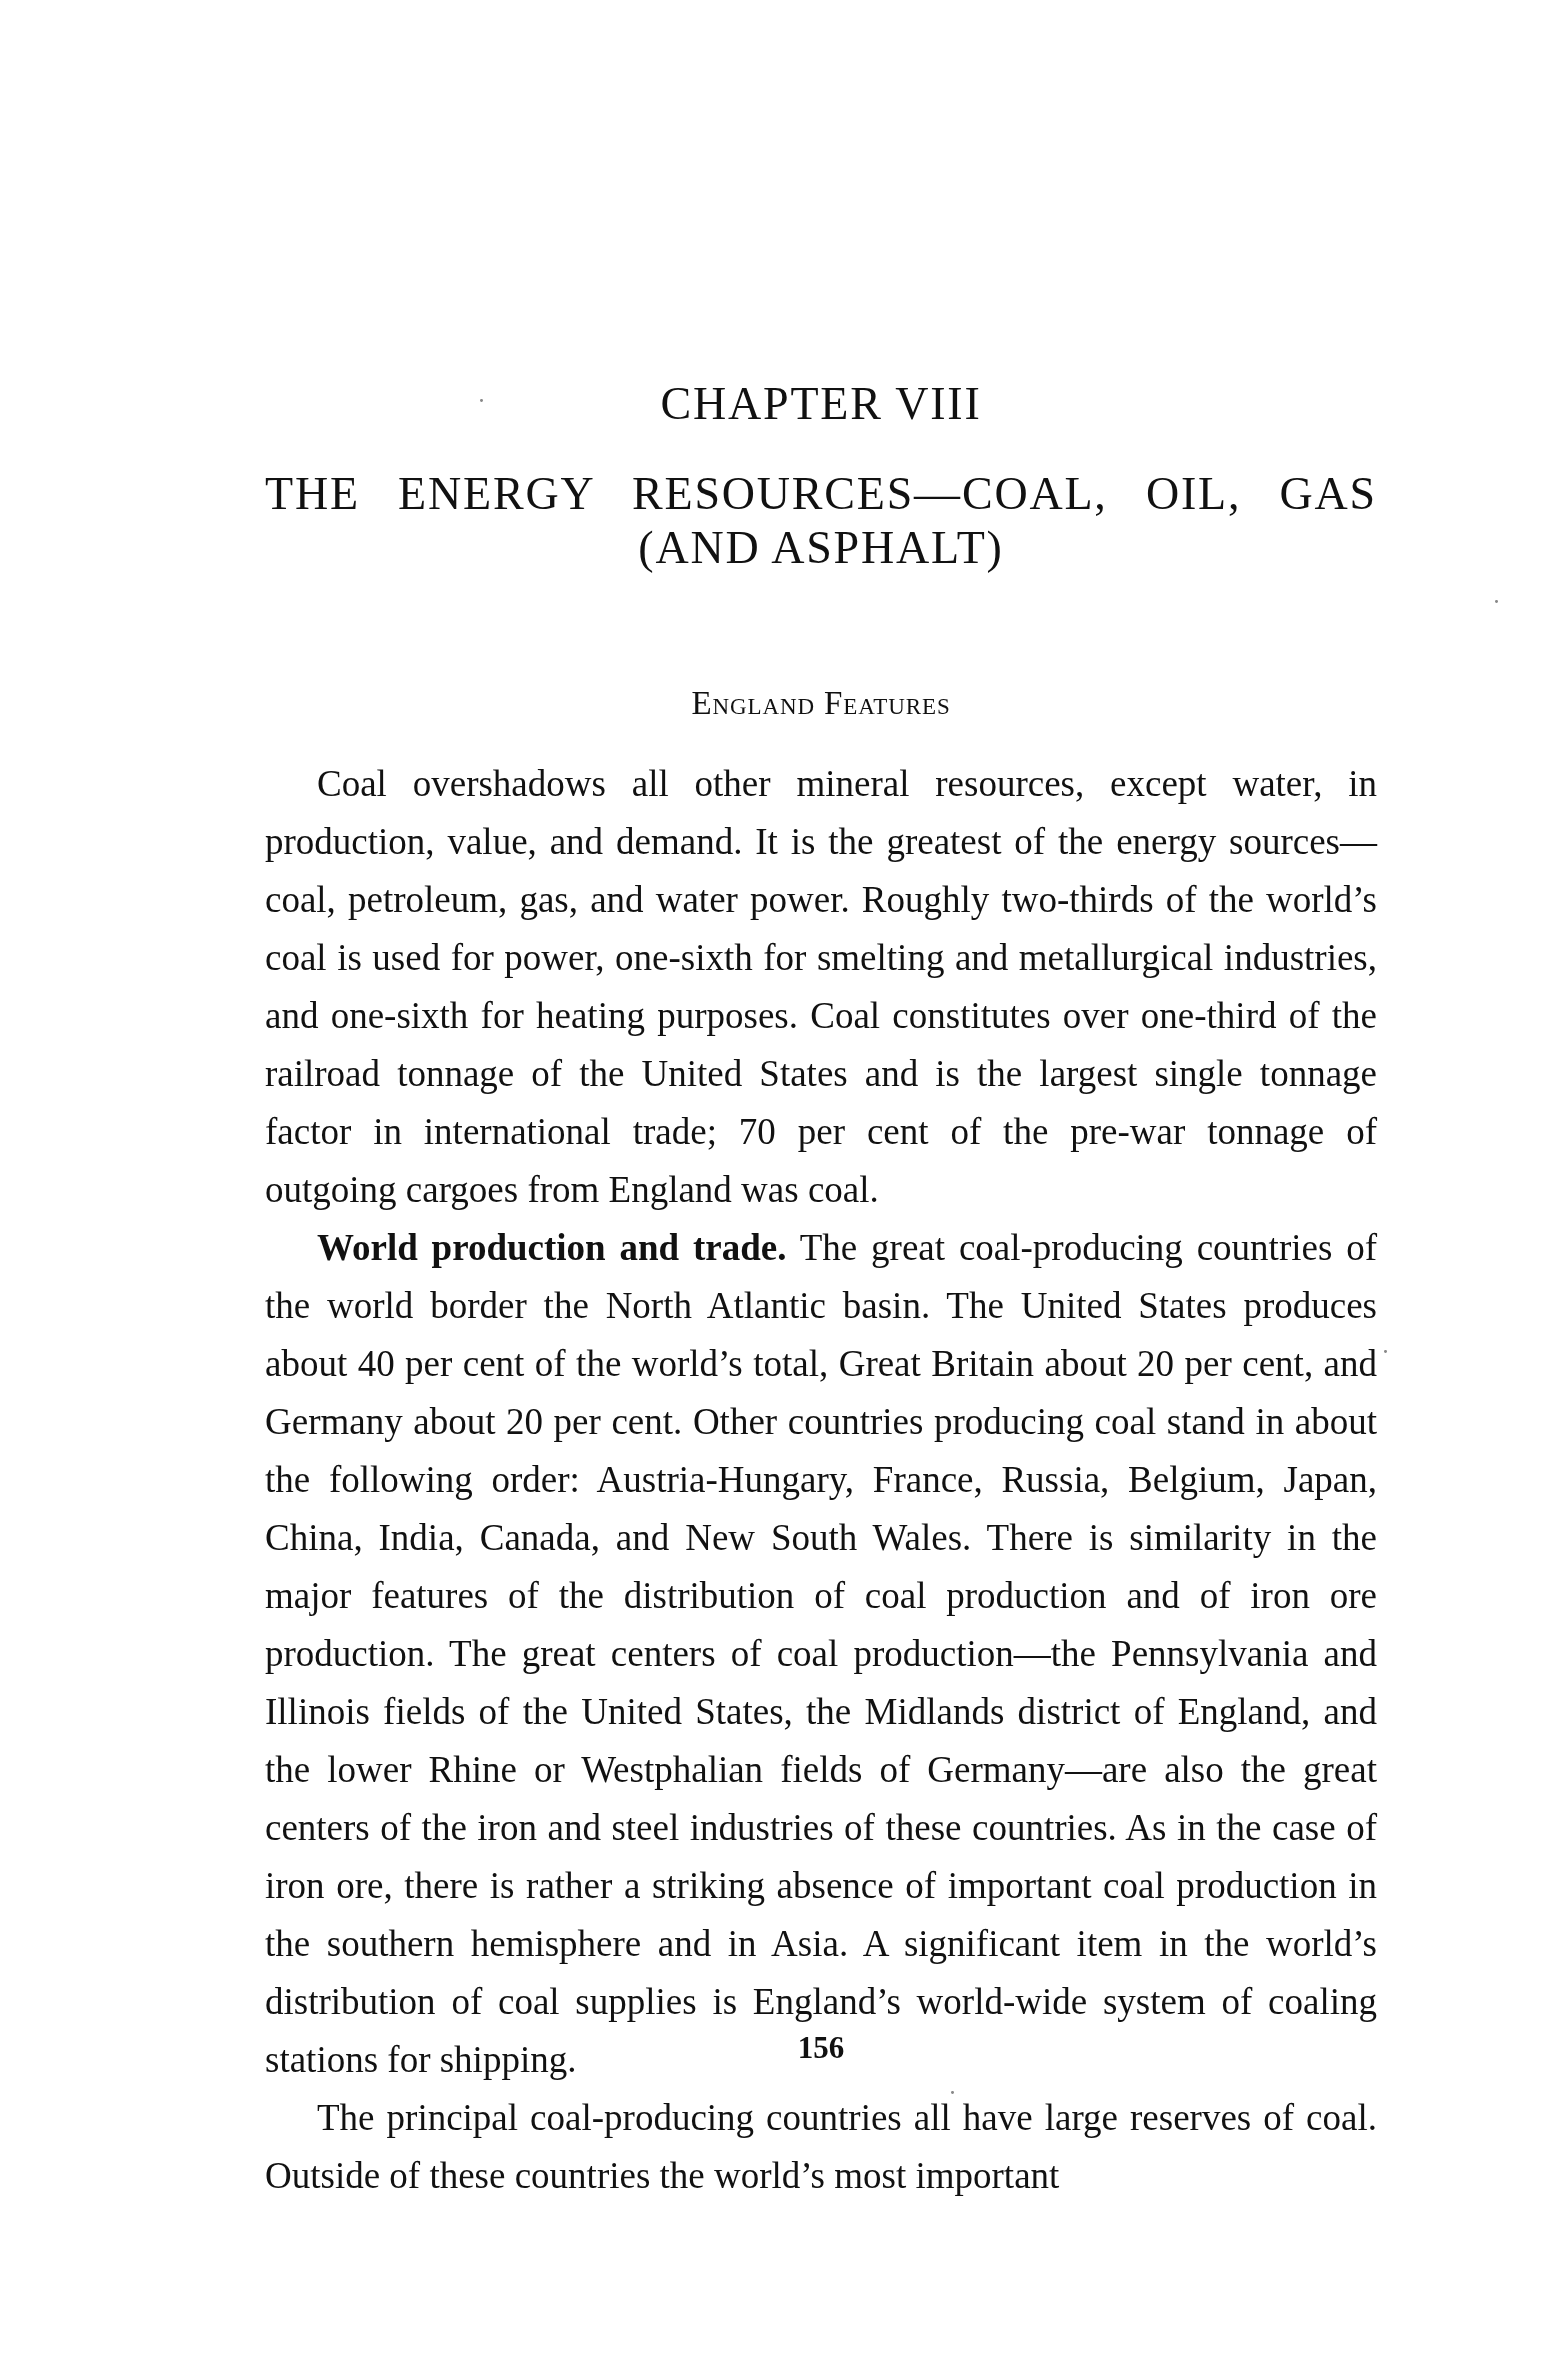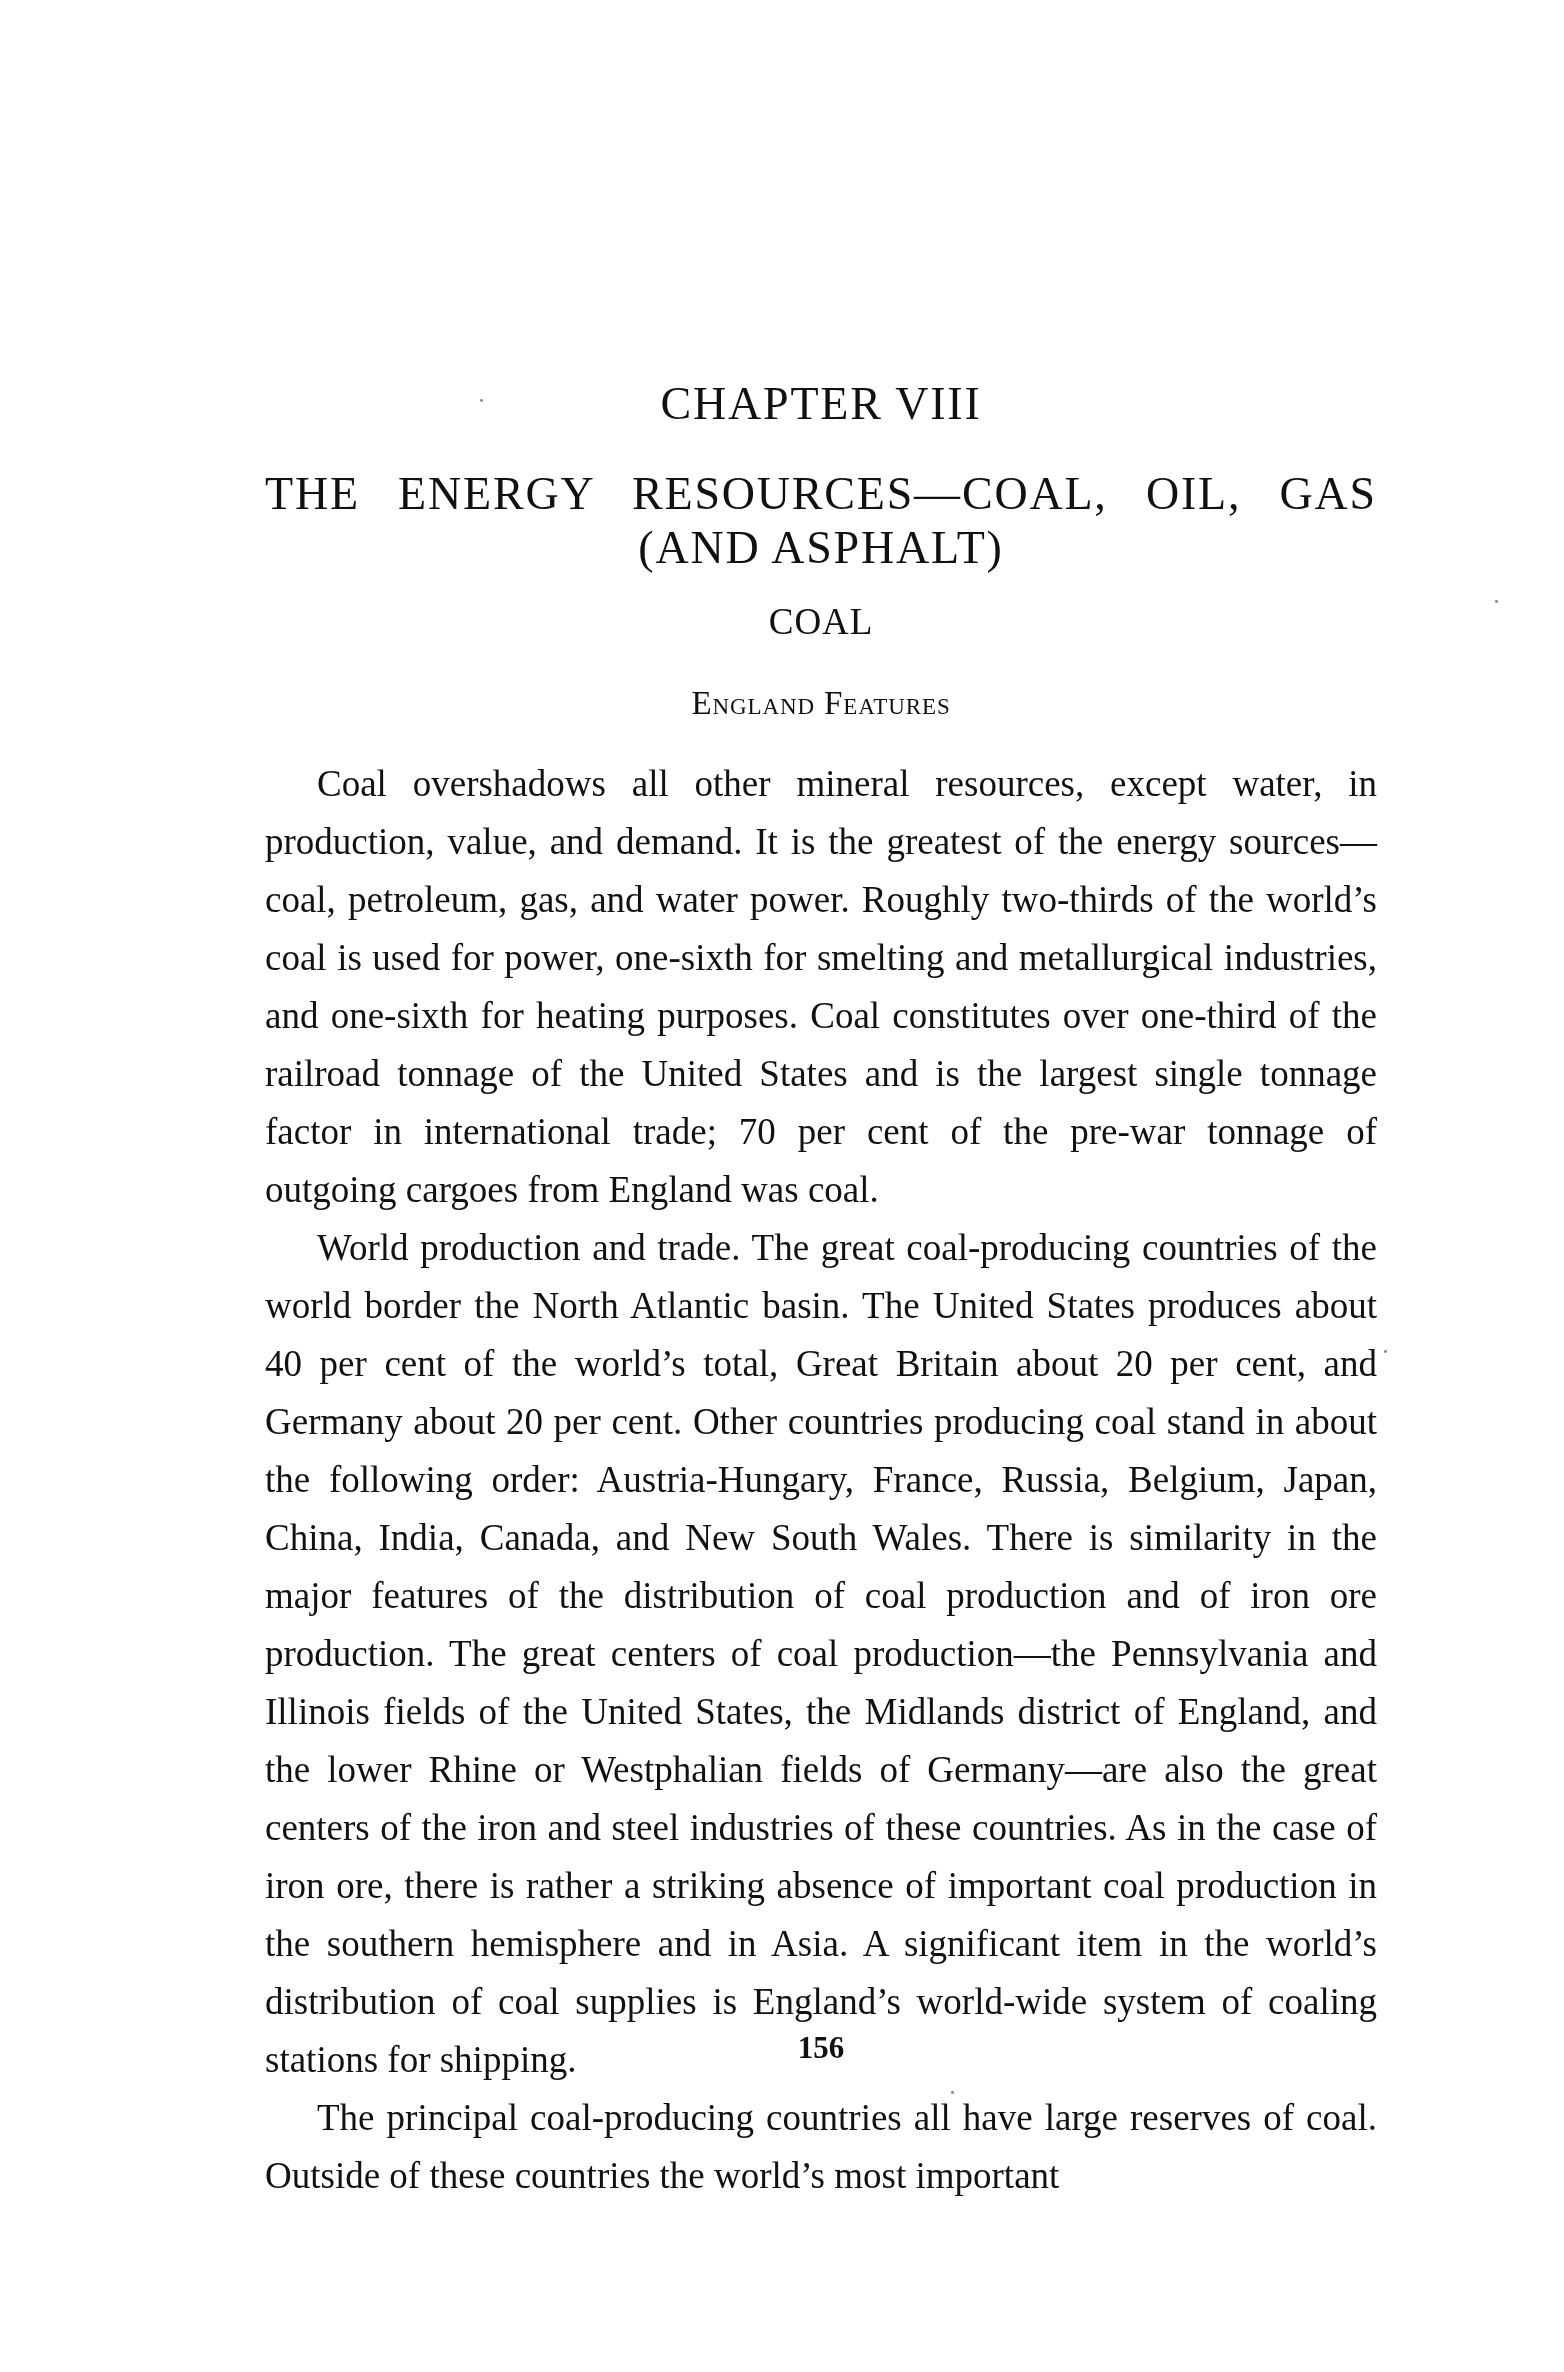--- a/index.html
+++ b/index.html
@@ -7,32 +7,31 @@
          font-family: "Liberation Serif", "DejaVu Serif", serif; color: #111; }
   .page { position: absolute; left: 0; top: 0; width: 1564px; height: 2373px; border-radius: 10px; }
   .heading { position: absolute; left: 265px; width: 1112px; text-align: center; margin: 0; font-weight: normal; }
   .chapter { top: 377px; font-size: 46px; letter-spacing: 1.8px; }
   .title1 { top: 467px; font-size: 46px; letter-spacing: 1.8px; text-align: justify; text-align-last: justify; }
   .title2 { top: 521px; font-size: 46px; letter-spacing: 1.8px; }
   .coal { top: 600px; font-size: 37px; letter-spacing: 0.9px; }
   .econ { top: 685px; font-size: 33px; font-variant: small-caps; letter-spacing: 0.9px; }
   .body { position: absolute; left: 265px; top: 755px; width: 1112px; font-size: 37px; line-height: 58px; }
   .body p { margin: 0; text-align: justify; text-indent: 52px; }
-  .body b { font-weight: normal; }
+  .body b { font-weight: bold; }
   .pagenum { position: absolute; left: 265px; width: 1112px; top: 2030px; text-align: center; font-size: 31px; font-weight: bold; }
   .speck { position: absolute; width: 2.8px; height: 2.8px; background: #888; border-radius: 50%; }
 </style>
 </head>
 <body>
 
 <div class="page">
   <h1 class="heading chapter">CHAPTER VIII</h1>
   <h2 class="heading title2">(AND ASPHALT)</h2>
   <h2 class="heading title1">THE ENERGY RESOURCES—COAL, OIL, GAS</h2>
-  <h3 class="heading coal">COAL</h3>
   <h4 class="heading econ">England Features</h4>
 
   <div class="body">
     <p>
       <span>Coal overshadows all other mineral resources, except water, in production, value, and demand. It is the greatest of the energy sources—coal, petroleum, gas, and water power. Roughly two-thirds of the world’s coal is used for power, one-sixth for smelting and metallurgical industries, and one-sixth for heating purposes. Coal constitutes over one-third of the railroad tonnage of the United States and is the largest single tonnage factor in international trade; 70 per cent of the pre-war tonnage of outgoing cargoes from England was coal.</span>
     </p>
     <p>
       <b>World production and trade.</b><span> The great coal-producing countries of the world border the North Atlantic basin. The United States produces about 40 per cent of the world’s total, Great Britain about 20 per cent, and Germany about 20 per cent. Other countries producing coal stand in about the following order: Austria-Hungary, France, Russia, Belgium, Japan, China, India, Canada, and New South Wales. There is similarity in the major features of the distribution of coal production and of iron ore production. The great centers of coal production—the Pennsylvania and Illinois fields of the United States, the Midlands district of England, and the lower Rhine or Westphalian fields of Germany—are also the great centers of the iron and steel industries of these countries. As in the case of iron ore, there is rather a striking absence of important coal production in the southern hemisphere and in Asia. A significant item in the world’s distribution of coal supplies is England’s world-wide system of coaling stations for shipping.</span>
     </p>
     <p>

